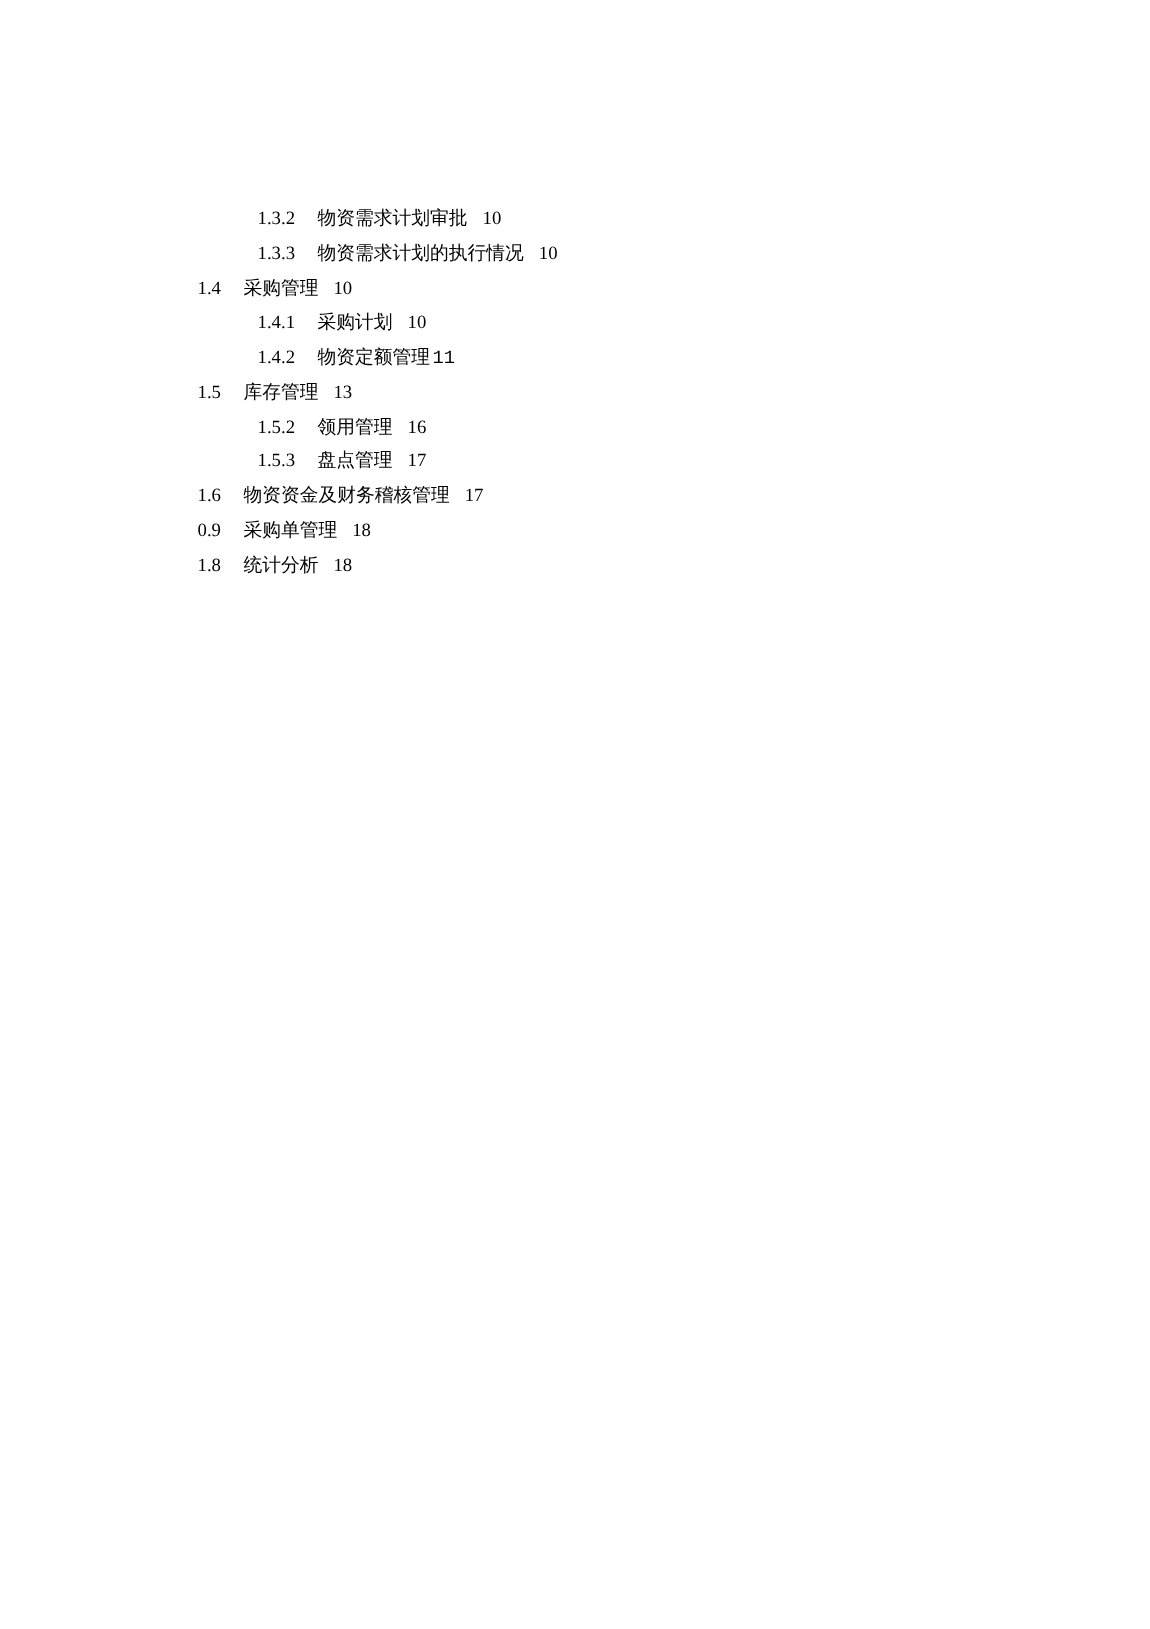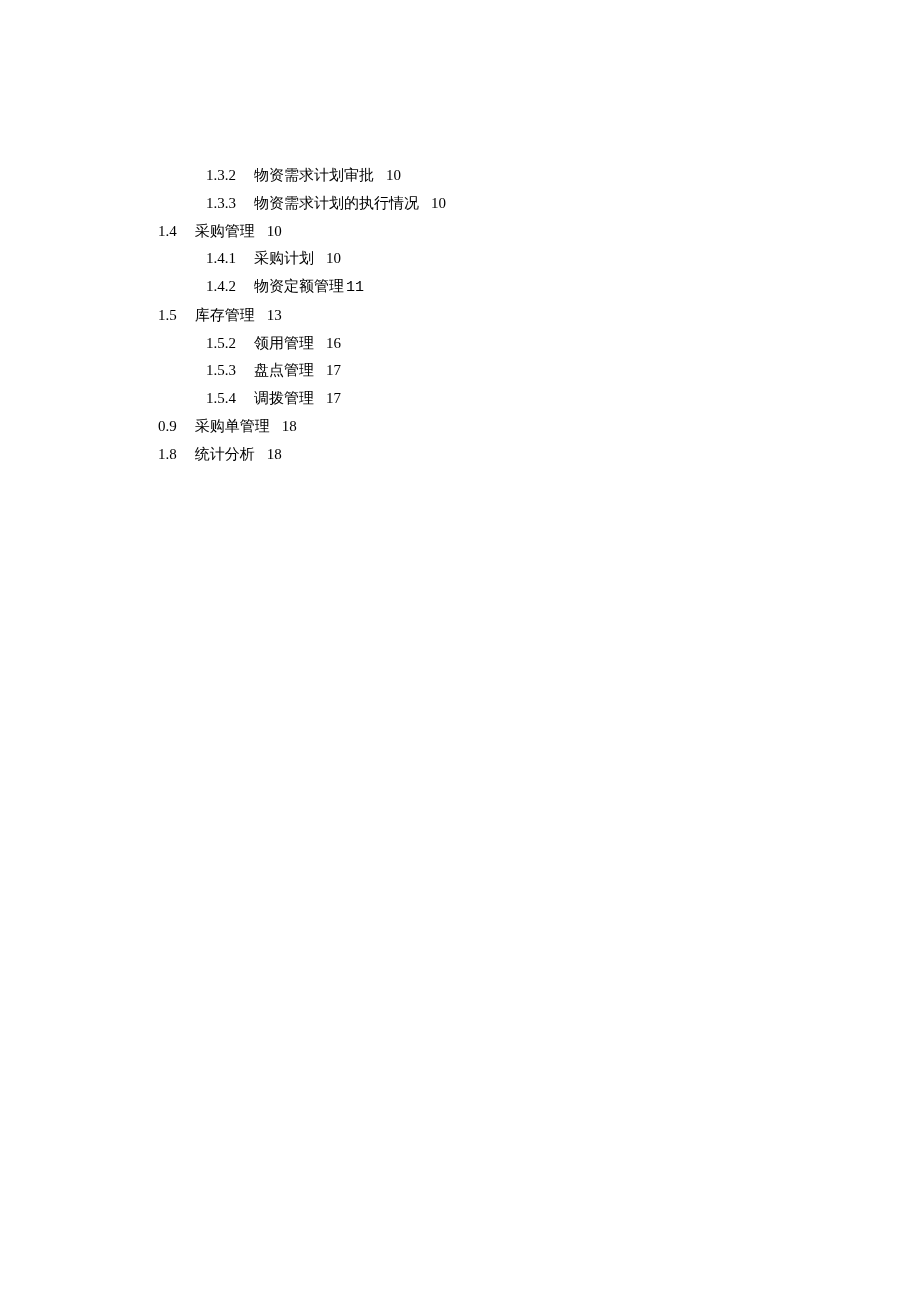--- a/index.html
+++ b/index.html
@@ -50,16 +50,16 @@
 
 <div id="toc-container">
     <div class="toc-entry level-3"><span class="num">1.3.2</span><span class="title">物资需求计划审批</span><span class="page">10</span></div>
     <div class="toc-entry level-3"><span class="num">1.3.3</span><span class="title">物资需求计划的执行情况</span><span class="page">10</span></div>
     <div class="toc-entry level-2"><span class="num">1.4</span><span class="title">采购管理</span><span class="page">10</span></div>
     <div class="toc-entry level-3"><span class="num">1.4.1</span><span class="title">采购计划</span><span class="page">10</span></div>
     <div class="toc-entry level-3"><span class="num">1.4.2</span><span class="title">物资定额管理</span><span class="page-tight">11</span></div>
     <div class="toc-entry level-2"><span class="num">1.5</span><span class="title">库存管理</span><span class="page">13</span></div>
     <div class="toc-entry level-3"><span class="num">1.5.2</span><span class="title">领用管理</span><span class="page">16</span></div>
     <div class="toc-entry level-3"><span class="num">1.5.3</span><span class="title">盘点管理</span><span class="page">17</span></div>
-    <div class="toc-entry level-3"><span class="num">1.5.4</span><span class="title">调拨管理</span><span class="page">17</span></div>
+    <div class="toc-entry level-2"><span class="num">1.6</span><span class="title">物资资金及财务稽核管理</span><span class="page">17</span></div>
     <div class="toc-entry level-2"><span class="num">0.9</span><span class="title">采购单管理</span><span class="page">18</span></div>
     <div class="toc-entry level-2"><span class="num">1.8</span><span class="title">统计分析</span><span class="page">18</span></div>
   </div>
 
 </body></html>

